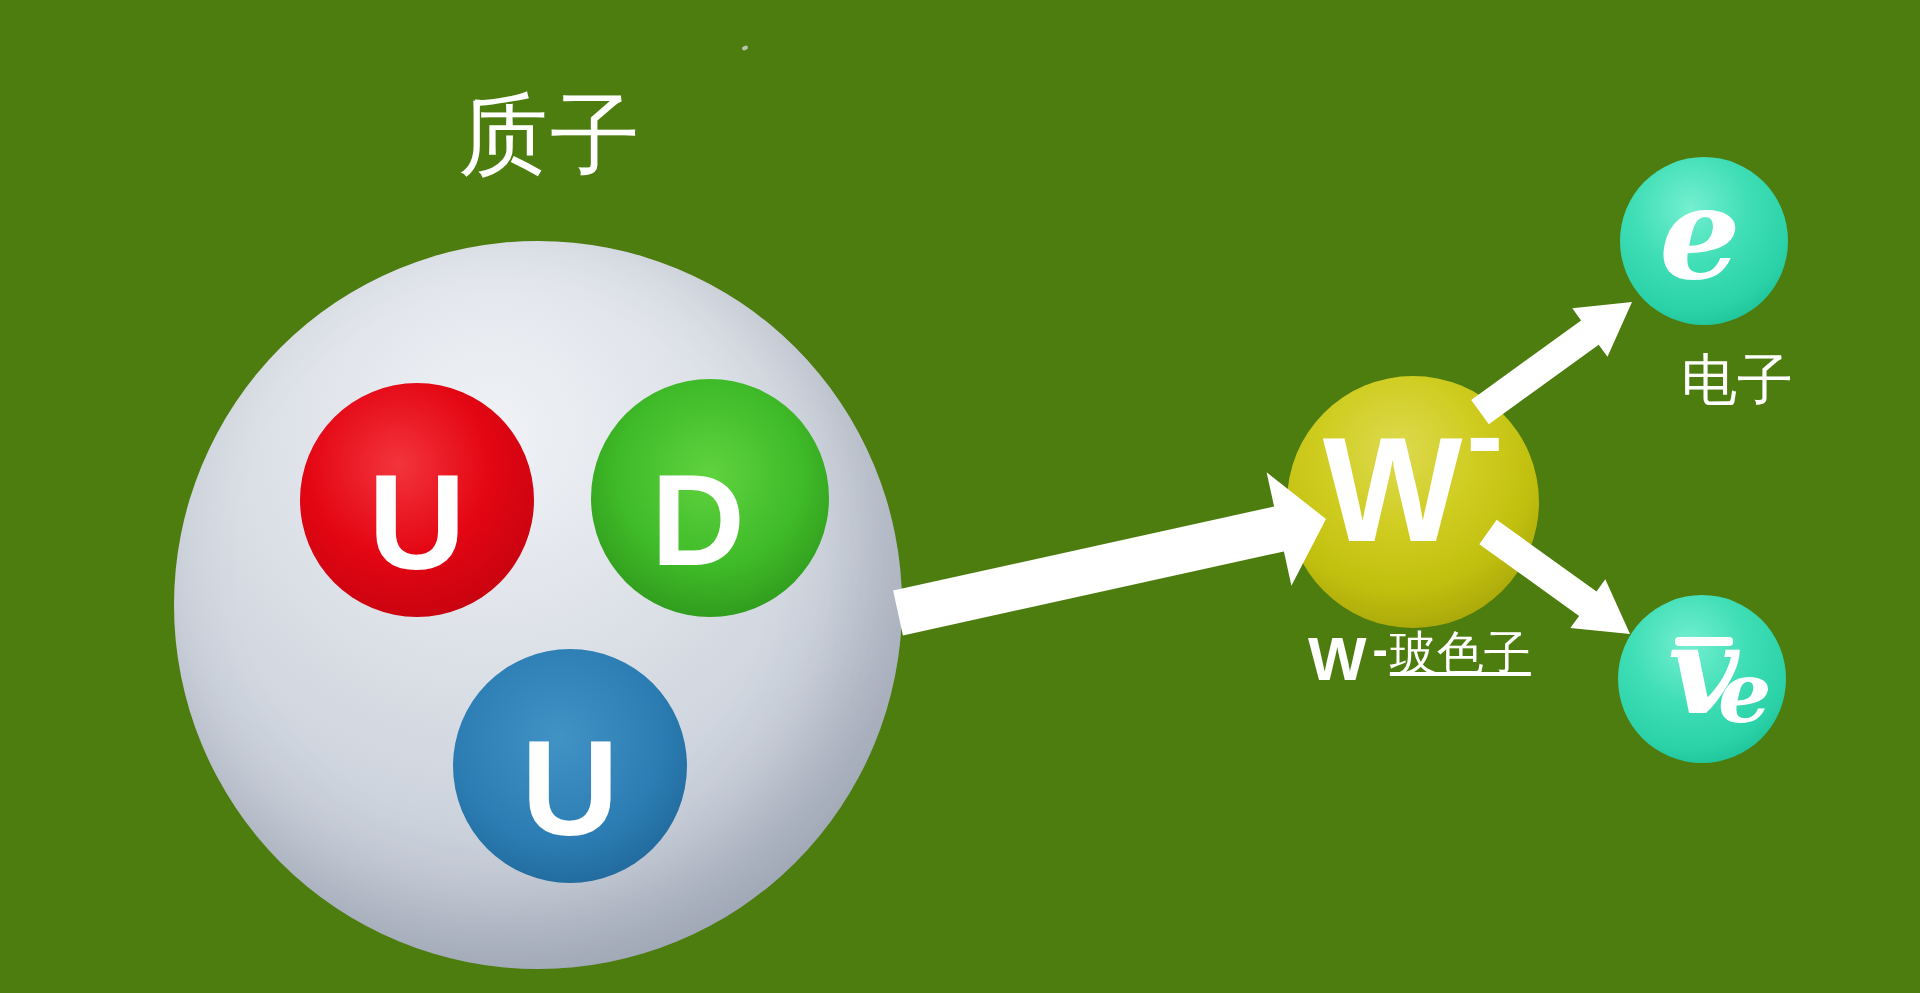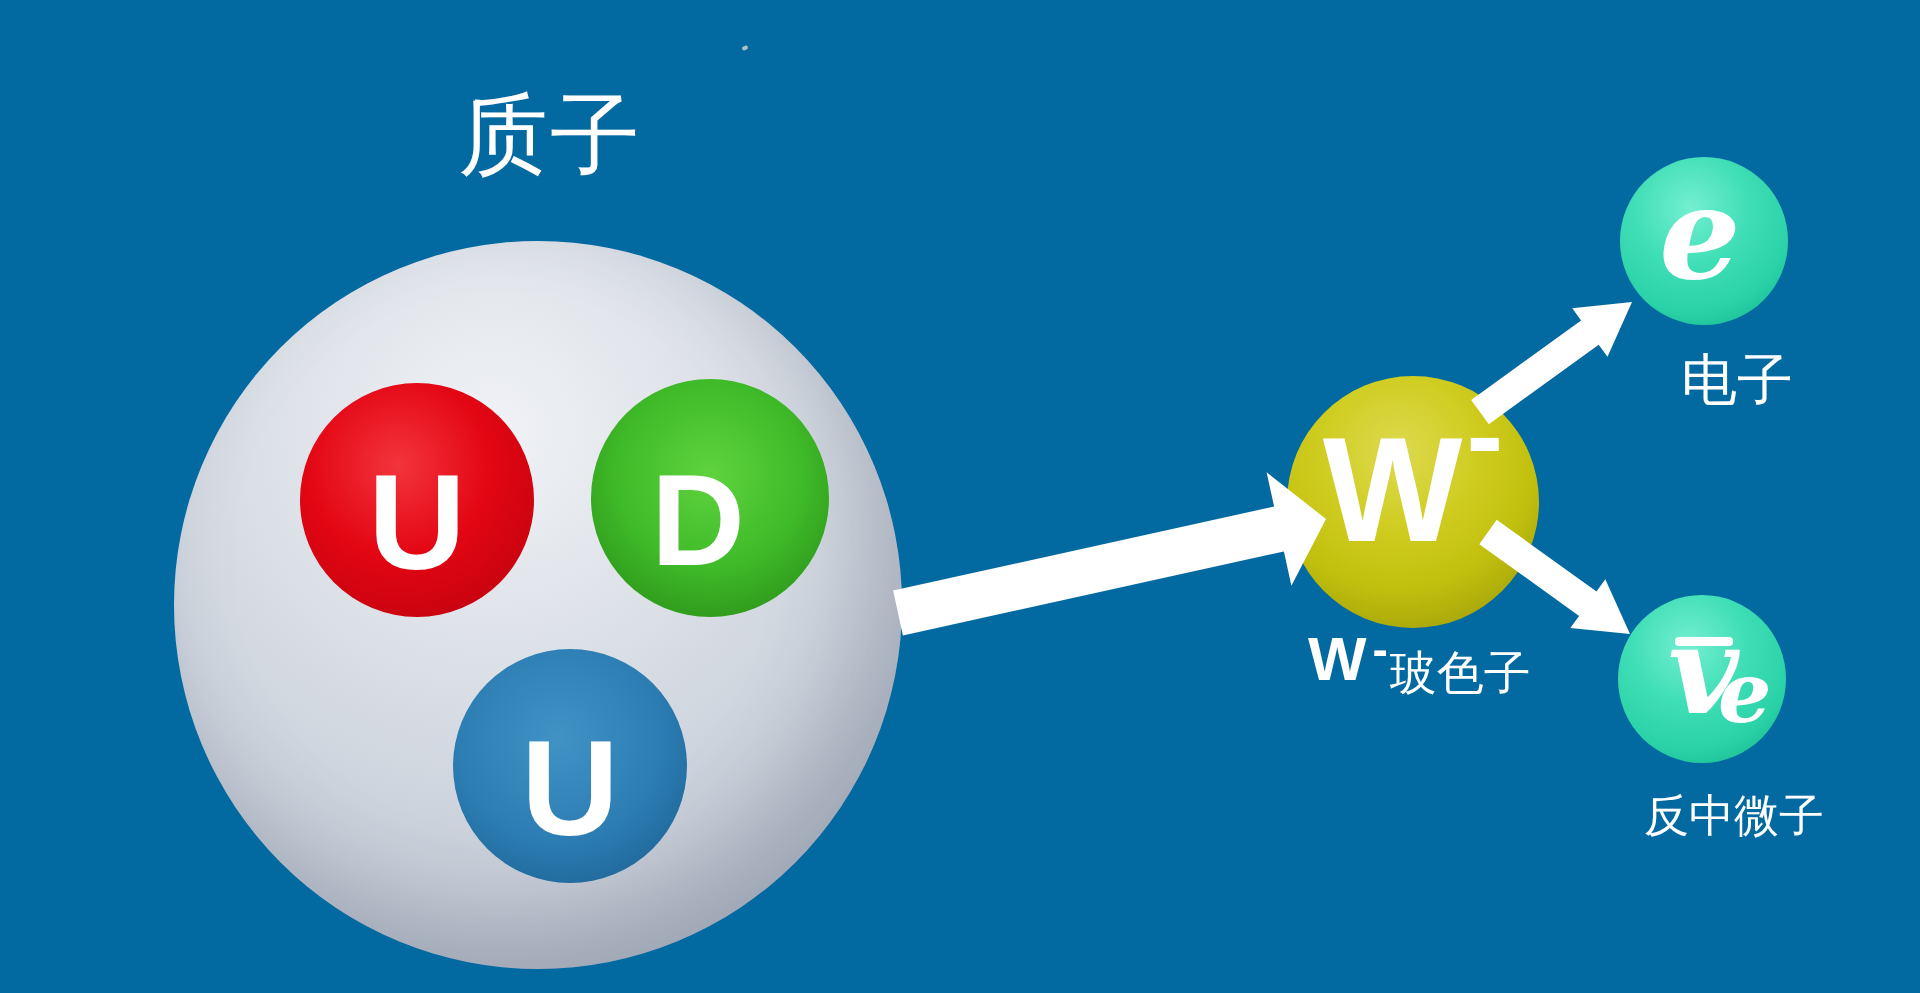--- a/index.html
+++ b/index.html
@@ -4,21 +4,21 @@
 <style>
   html, body {
     margin: 0;
     padding: 0;
     background: #000;
   }
   .stage {
     position: relative;
     width: 1920px;
     height: 993px;
-    background: #0369a1;
+    background: #4d7c0f;
     overflow: hidden;
     font-family: "DejaVu Serif", "Liberation Serif", serif;
   }
 
   
   .speck {
     position: absolute;
     left: 742px; top: 46px;
     width: 6px; height: 4px;
     background: #cfcfcf;
@@ -134,21 +134,22 @@
   .w-cap-minus {
     font-family: "Liberation Sans", "DejaVu Sans", sans-serif;
     font-weight: 700;
     font-size: 46px;
     line-height: 1;
     margin: -2px 2px 0 6px;
   }
   .w-cap-text {
     font-size: 47px;
     line-height: 1.05;
-    margin-top: 20px;
+    margin-top: 0;
+    text-decoration: underline;
   }
 
   
   .lepton {
     position: absolute;
     width: 168px; height: 168px;
     border-radius: 50%;
     background: radial-gradient(circle at 42% 30%,
       #74efd0 0%, #3fdeb6 38%, #2bd2a7 68%, #15b88e 92%, #0fa981 100%);
     color: #fff;
@@ -251,15 +252,14 @@
   <div class="lepton electron-sphere">
     <span class="e-letter">e</span>
   </div>
   <div class="e-caption">电子</div>
 
   <div class="lepton antineutrino-sphere">
     <span class="nu-bar"></span>
     <span class="nu-v">v</span>
     <span class="nu-e">e</span>
   </div>
-  <div class="nu-caption">反中微子</div>
 
 </div>
 
 </body></html>

